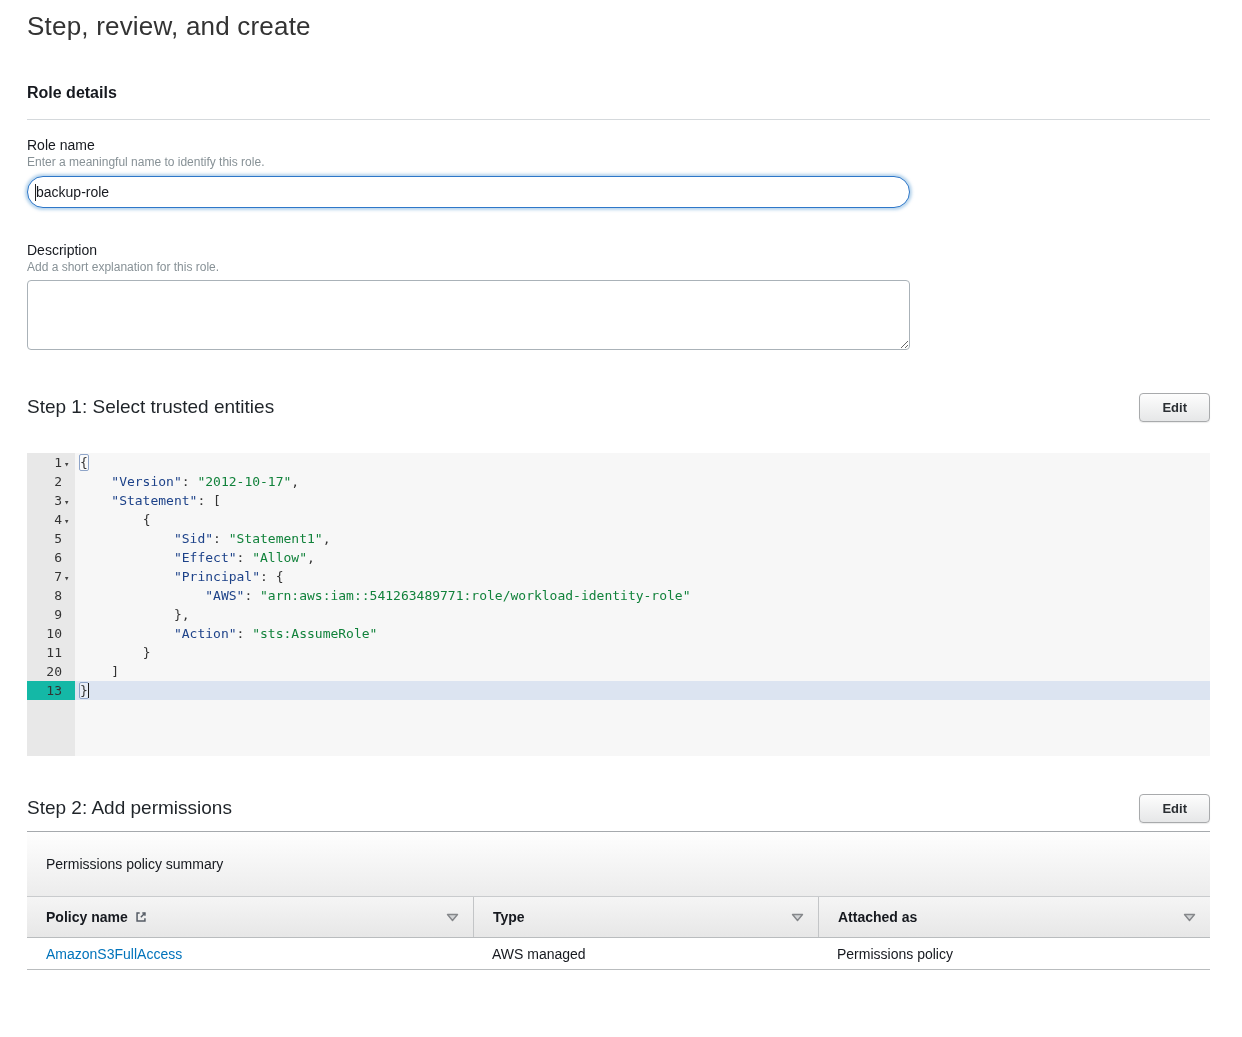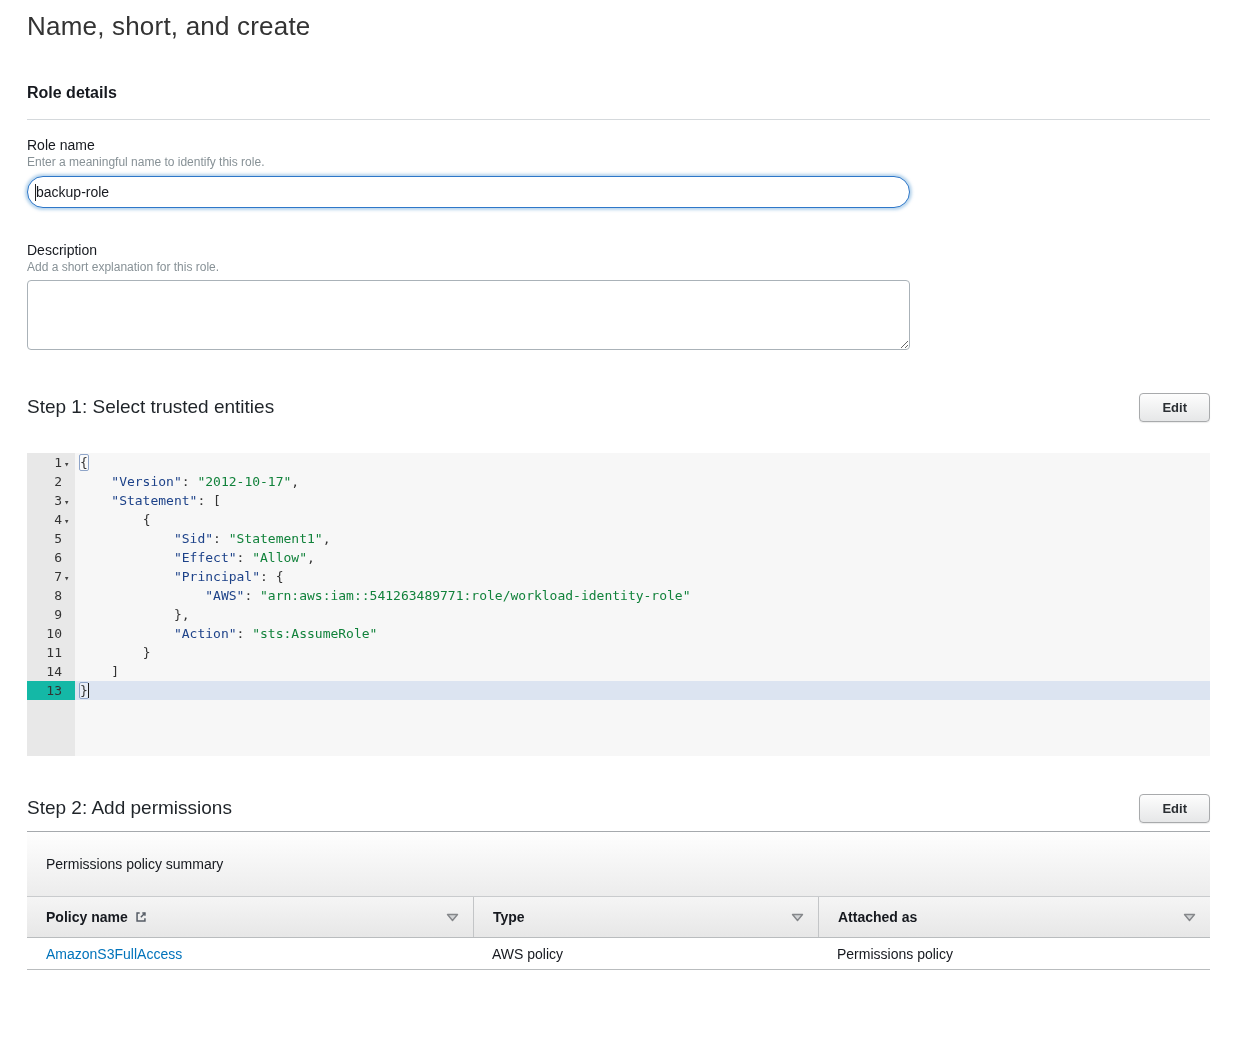--- a/index.html
+++ b/index.html
@@ -122,21 +122,21 @@
   }
   .td-cell { display: flex; align-items: center; padding-left: 19px; font-size: 14px; color: #16191f; }
   a.policy-link { color: #0073bb; text-decoration: none; cursor: pointer; }
   .ext-link-icon { display: inline-flex; margin-left: 2px; }
 </style>
 </head>
 <body>
 
 <div class="container">
 
-  <h1 class="page-title">Name, short, and create</h1>
+  <h1 class="page-title">Step, review, and create</h1>
 
   <div class="section-heading">Role details</div>
   <hr class="rule">
 
   <div class="field-label">Role name</div>
   <div class="field-help">Enter a meaningful name to identify this role.</div>
   <div class="input-wrap">
     <input class="text-input" type="text" value="backup-role" style="">
     <div class="input-caret"></div>
   </div>
@@ -223,21 +223,21 @@
       </div>
       <div class="ed-row">
         <div class="ed-gut">
           <span class="ed-num">11</span>
           <span class="ed-fold-slot"></span>
         </div>
         <div class="ed-code"><span class="tok-plain">        </span><span class="tok-punct">}</span></div>
       </div>
       <div class="ed-row">
         <div class="ed-gut">
-          <span class="ed-num">14</span>
+          <span class="ed-num">20</span>
           <span class="ed-fold-slot"></span>
         </div>
         <div class="ed-code"><span class="tok-plain">    </span><span class="tok-punct">]</span></div>
       </div>
       <div class="ed-row active">
         <div class="ed-gut">
           <span class="ed-num">13</span>
           <span class="ed-fold-slot"></span>
         </div>
         <div class="ed-code"><span class="tok-match">}</span><span class="ed-cursor"></span></div>
@@ -292,20 +292,20 @@
                 <path d="M1.5 1.5 H11.5 L6.5 7.5 Z" fill="#d2d4d6" stroke="#85878a" stroke-width="1.4" stroke-linejoin="round"></path>
               </svg>
             </span>
           </div>
         </div>
       <div id="perm-tbody">
           <div class="perm-tbody-row">
             <div class="td-cell">
               <a class="policy-link">AmazonS3FullAccess</a>
             </div>
-            <div class="td-cell">AWS policy</div>
+            <div class="td-cell">AWS managed</div>
             <div class="td-cell">Permissions policy</div>
           </div>
         </div>
     </div>
   </div>
 
 </div>
 
 </body></html>

